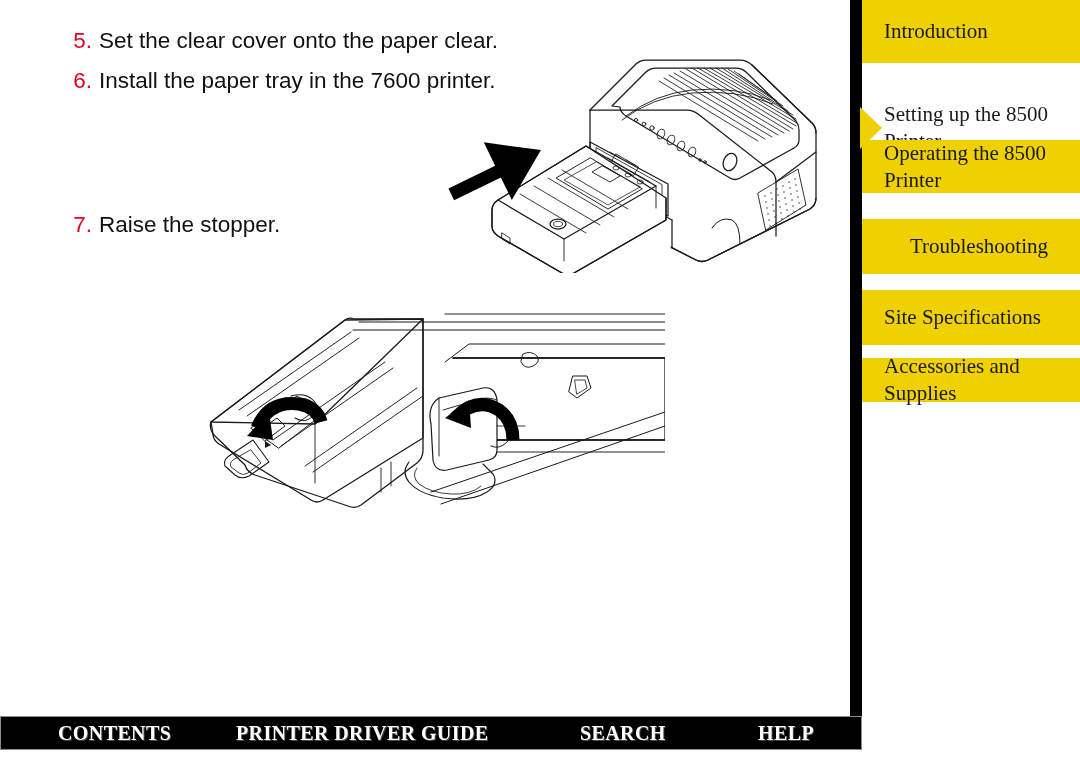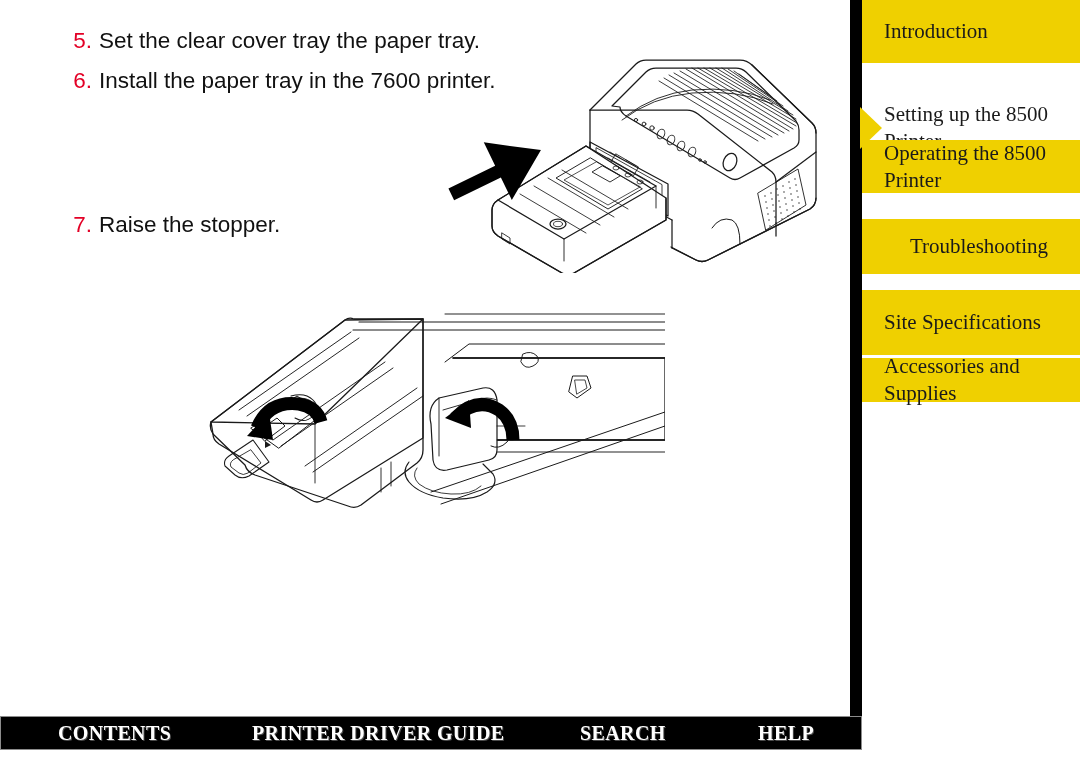--- a/index.html
+++ b/index.html
@@ -127,35 +127,35 @@
     transform: translateY(-50%);
     font-family: "Liberation Serif", serif;
     font-size: 20px;
     letter-spacing: 0.4px;
     color: #ffffff;
     text-shadow: 1px 1px 0 #4a4a4a;
     white-space: nowrap;
     font-weight: bold;
   }
   #bb-contents { left: 57px; }
-  #bb-driver   { left: 251px; text-align: center; }
+  #bb-driver   { left: 235px; text-align: center; }
   #bb-search   { left: 579px; }
   #bb-help     { left: 757px; }
 </style>
 </head>
 <body>
 
 <div id="page">
 
   <div id="content">
 
     <div class="steps">
       <div class="step">
         <span class="step-num">5.</span>
-        <span class="step-text">Set the clear cover tray the paper tray.</span>
+        <span class="step-text">Set the clear cover onto the paper clear.</span>
       </div>
       <div class="step">
         <span class="step-num">6.</span>
         <span class="step-text">Install the paper tray in the 7600 printer.</span>
       </div>
     </div>
 
     <div class="steps-late">
       <div class="step">
         <span class="step-num">7.</span>
@@ -399,21 +399,21 @@
     </div>
 
     <div class="nav-item" style="top:140px;height:53px;">
       <span class="nav-label">Operating the 8500 Printer</span>
     </div>
 
     <div class="nav-item" style="top:219px;height:55px;text-align:center;">
       <span class="nav-label">Troubleshooting</span>
     </div>
 
-    <div class="nav-item" style="top:290px;height:65px;">
+    <div class="nav-item" style="top:290px;height:55px;">
       <span class="nav-label">Site Specifications</span>
     </div>
 
     <div class="nav-item" style="top:358px;height:44px;">
       <span class="nav-label">Accessories and Supplies</span>
     </div>
 
   </div>
 
   <div id="bottom-bar">

